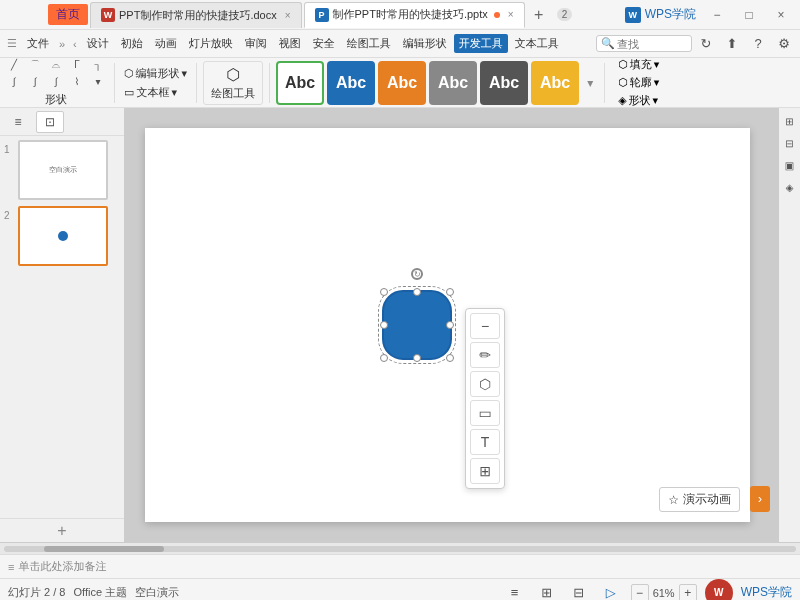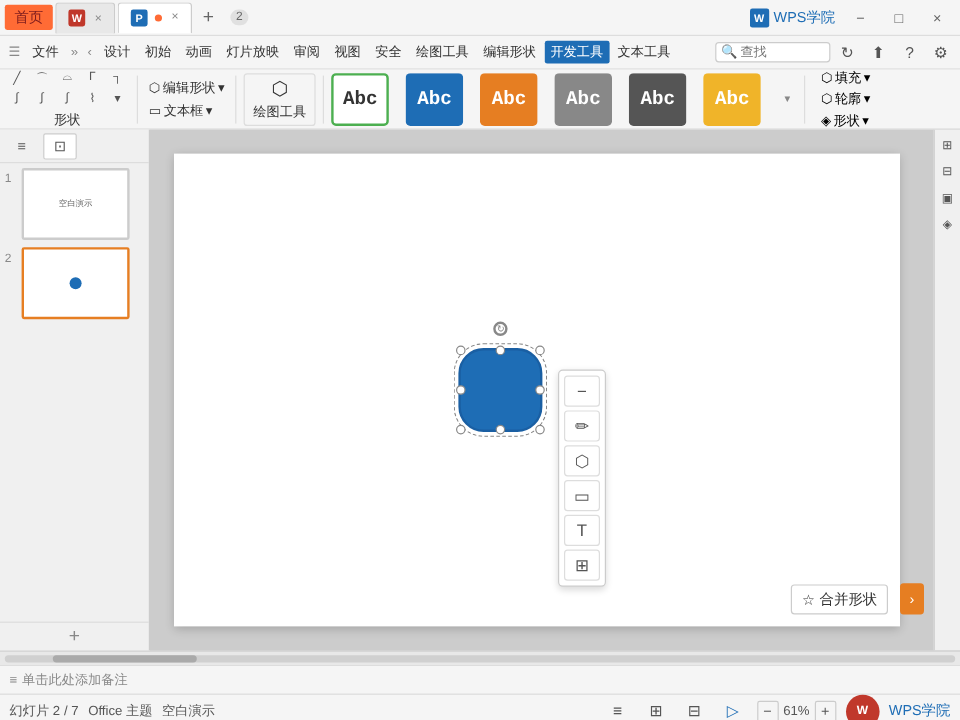--- a/index.html
+++ b/index.html
@@ -1,20 +1,20 @@
 <!DOCTYPE html>
 <html><head>
   <meta charset="utf-8">
   <style>
     * { margin: 0; padding: 0; box-sizing: border-box; }
     body { width: 800px; height: 600px; overflow: hidden; font-family: 'Microsoft YaHei', Arial, sans-serif; font-size: 12px; background: #f0f0f0; }
 
     
     .title-bar { display: flex; align-items: center; height: 30px; background: #f5f5f5; border-bottom: 1px solid #ddd; padding: 0 4px; gap: 2px; }
-    .home-tab { background: #ff6b35; color: #7f1d1d; padding: 2px 8px; font-size: 12px; border-radius: 2px; cursor: pointer; }
+    .home-tab { background: #ff6b35; color: #4c1d95; padding: 2px 8px; font-size: 12px; border-radius: 2px; cursor: pointer; margin-left: 44px; }
     .tab { display: flex; align-items: center; height: 26px; padding: 0 10px; background: #e8e8e8; border: 1px solid #ccc; border-bottom: none; border-radius: 3px 3px 0 0; font-size: 11px; cursor: pointer; gap: 4px; color: #333; }
     .tab.active { background: white; border-bottom: 1px solid white; z-index: 1; }
     .tab-icon { width: 14px; height: 14px; background: #1e6db5; border-radius: 2px; display: inline-flex; align-items: center; justify-content: center; color: white; font-size: 9px; font-weight: bold; }
     .tab-icon.wps { background: #c0382b; }
     .tab-close { margin-left: 4px; color: #888; font-size: 10px; cursor: pointer; }
     .tab-add { width: 24px; height: 24px; display: flex; align-items: center; justify-content: center; cursor: pointer; color: #666; font-size: 16px; }
     .tab-count { background: #e0e0e0; border-radius: 10px; padding: 1px 5px; font-size: 10px; color: #666; margin: 0 4px; }
     .title-bar-right { margin-left: auto; display: flex; align-items: center; gap: 6px; }
     .wps-academy { display: flex; align-items: center; gap: 4px; color: #1e6db5; font-size: 12px; cursor: pointer; }
     .wps-academy-icon { width: 16px; height: 16px; background: #1e6db5; border-radius: 2px; color: white; font-size: 9px; font-weight: bold; display: flex; align-items: center; justify-content: center; }
@@ -33,21 +33,21 @@
     
     .toolbar-row2 { display: flex; align-items: center; height: 50px; background: #f5f5f5; border-bottom: 1px solid #ddd; padding: 0 4px; gap: 4px; }
     .shape-tools { display: flex; flex-direction: column; align-items: center; }
     .shape-btn { padding: 2px 6px; font-size: 11px; cursor: pointer; color: #333; }
     .shape-grid { display: grid; grid-template-columns: repeat(5, 20px); gap: 1px; }
     .shape-cell { width: 20px; height: 16px; display: flex; align-items: center; justify-content: center; cursor: pointer; color: #555; font-size: 10px; }
     .toolbar-separator { width: 1px; height: 40px; background: #ddd; margin: 0 2px; }
     .edit-shape-group { display: flex; flex-direction: column; gap: 2px; font-size: 11px; }
     .edit-shape-row { display: flex; align-items: center; gap: 2px; cursor: pointer; color: #333; padding: 1px 3px; }
     .merge-btn { display: flex; align-items: center; justify-content: center; width: 60px; height: 44px; cursor: pointer; color: #333; font-size: 11px; border: 1px solid #ddd; border-radius: 3px; flex-direction: column; gap: 2px; }
-    .abc-buttons { display: flex; gap: 14px; align-items: center; font-family: Liberation Mono, monospace; }
+    .abc-buttons { display: flex; gap: 3px; align-items: center; }
     .abc-btn { width: 48px; height: 44px; border-radius: 4px; display: flex; align-items: center; justify-content: center; font-size: 18px; font-weight: bold; cursor: pointer; color: white; border: 2px solid transparent; }
     .abc-btn.outlined { border: 2px solid #666; color: #333; background: white; }
     .abc-more { width: 16px; height: 44px; display: flex; align-items: center; justify-content: center; cursor: pointer; color: #888; }
     .right-tools { display: flex; flex-direction: column; gap: 1px; margin-left: 4px; font-size: 11px; }
     .right-tool-row { display: flex; align-items: center; gap: 2px; cursor: pointer; padding: 1px 3px; border-radius: 2px; }
 
     
     .main-area { display: flex; height: calc(600px - 30px - 28px - 50px - 28px - 30px); }
 
     
@@ -112,24 +112,26 @@
     
     .slide-dot { width: 10px; height: 10px; background: #1e6db5; border-radius: 50%; }
   </style>
 </head>
 <body>
 
 <div class="title-bar">
   <div class="home-tab">首页</div>
   <div class="tab">
     <div class="tab-icon wps">W</div>
+    <span>PPT制作时常用的快捷技巧.docx</span>
     <span class="tab-close">×</span>
   </div>
   <div class="tab active">
     <div class="tab-icon">P</div>
+    <span>制作PPT时常用的快捷技巧.pptx</span>
     <span style="width:6px;height:6px;background:#ff6b35;border-radius:50%;display:inline-block;margin-left:2px;"></span>
     <span class="tab-close">×</span>
   </div>
   <div class="tab-add">+</div>
   <div class="tab-count">2</div>
   <div class="title-bar-right">
     <div class="wps-academy">
       <div class="wps-academy-icon">W</div>
       <span>WPS学院</span>
     </div>
@@ -303,21 +305,21 @@
       <div class="float-btn">
         <span>T</span>
       </div>
       <div class="float-btn">
         <span>⊞</span>
       </div>
     </div>
 
     <div class="animation-btn">
       <span>☆</span>
-      <span>合并形状</span>
+      <span>演示动画</span>
     </div>
     <div class="animation-arrow">›</div>
 
     <div class="right-mini-toolbar">
       <div class="mini-btn">⊞</div>
       <div class="mini-btn">⊟</div>
       <div class="mini-btn">▣</div>
       <div class="mini-btn">◈</div>
     </div>
   </div>
@@ -328,21 +330,21 @@
     <div class="h-scrollbar-thumb"></div>
   </div>
 </div>
 
 <div class="note-bar">
   <span class="note-icon">≡</span>
   <span>单击此处添加备注</span>
 </div>
 
 <div class="status-bar">
-  <span>幻灯片 2 / 7</span>
+  <span>幻灯片 2 / 8</span>
   <span>Office 主题</span>
   <span style="cursor:pointer;">空白演示</span>
   <div class="status-right">
 
     <div class="toolbar-icon-btn">≡</div>
     <div class="toolbar-icon-btn">⊞</div>
     <div class="toolbar-icon-btn">⊟</div>
     <div class="toolbar-icon-btn" style="color:#1e6db5;">▷</div>
 
     <div class="zoom-controls">

